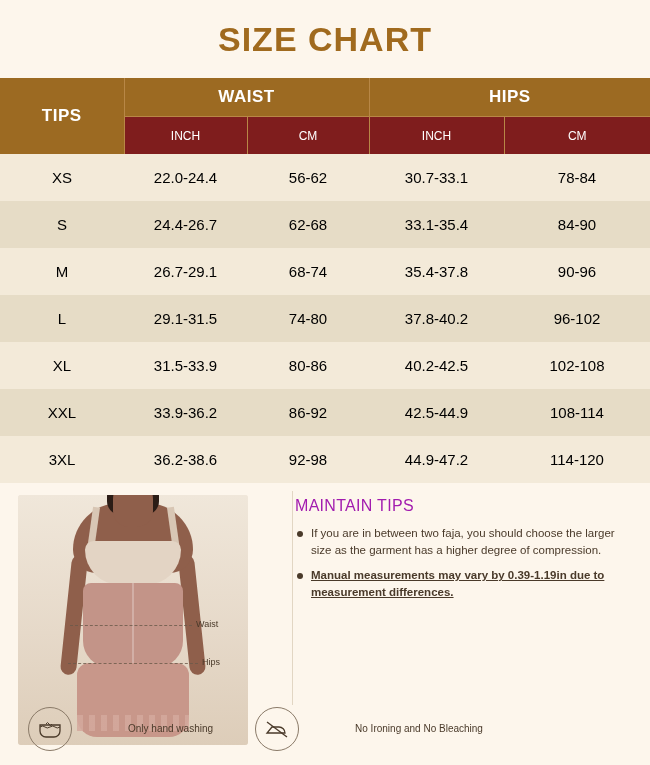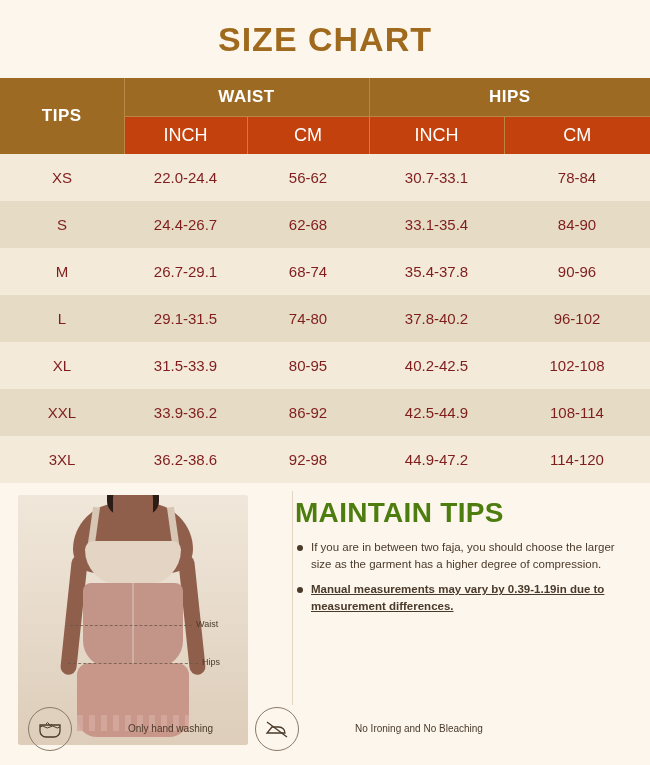--- a/index.html
+++ b/index.html
@@ -54,43 +54,43 @@
     color: #ffffff;
     font-size: 17px;
     font-weight: bold;
     letter-spacing: 0.5px;
     height: 38px;
     text-align: center;
     border-right: 1px solid #b88746;
   }
   .hdr-top th:last-child { border-right: none; }
   .hdr-sub th {
-    background: #c2410c;
+    background: #7f1d1d;
     color: #ffffff;
-    font-size: 18px;
+    font-size: 12px;
     font-weight: normal;
     height: 37px;
     text-align: center;
     border-right: 1px solid #b88746;
     border-top: 1px solid #b88746;
   }
   .hdr-sub th:last-child { border-right: none; }
   .size-head {
     background: #9c6a22;
     color: #ffffff;
     font-size: 17px;
     text-align: center;
     vertical-align: middle;
     border-right: 1px solid #b88746;
   }
   .table tbody td {
     height: 47px;
     text-align: center;
     font-size: 15px;
-    color: #7f1d1d;
+    color: #000000;
   }
   .row-odd td { background: #f3ead9; }
   .row-even td { background: #e6dcc6; }
   .col-size { width: 124px; }
   .col-a { width: 123px; }
   .col-b { width: 122px; }
   .col-c { width: 135px; }
   .col-d { width: 146px; }
 
   
@@ -218,23 +218,23 @@
   .hips-label { left: 184px; top: 162px; }
 
   
   .tips {
     flex: 1;
     padding: 14px 18px 0 10px;
     box-sizing: border-box;
     position: relative;
   }
   .tips-title {
-    font-size: 28px;
-    font-weight: bold;
-    color: #4d7c0f;
+    font-size: 16px;
+    font-weight: normal;
+    color: #a21caf;
     margin: 0 0 10px 0;
     letter-spacing: .3px;
   }
   .tip {
     display: flex;
     align-items: flex-start;
     margin-bottom: 9px;
   }
   .bullet {
     width: 6px; height: 6px;
@@ -345,21 +345,21 @@
       <tr class="row-even">
         <td>L</td>
         <td>29.1-31.5</td>
         <td>74-80</td>
         <td>37.8-40.2</td>
         <td>96-102</td>
       </tr>
       <tr class="row-odd">
         <td>XL</td>
         <td>31.5-33.9</td>
-        <td>80-95</td>
+        <td>80-86</td>
         <td>40.2-42.5</td>
         <td>102-108</td>
       </tr>
       <tr class="row-even">
         <td>XXL</td>
         <td>33.9-36.2</td>
         <td>86-92</td>
         <td>42.5-44.9</td>
         <td>108-114</td>
       </tr>

